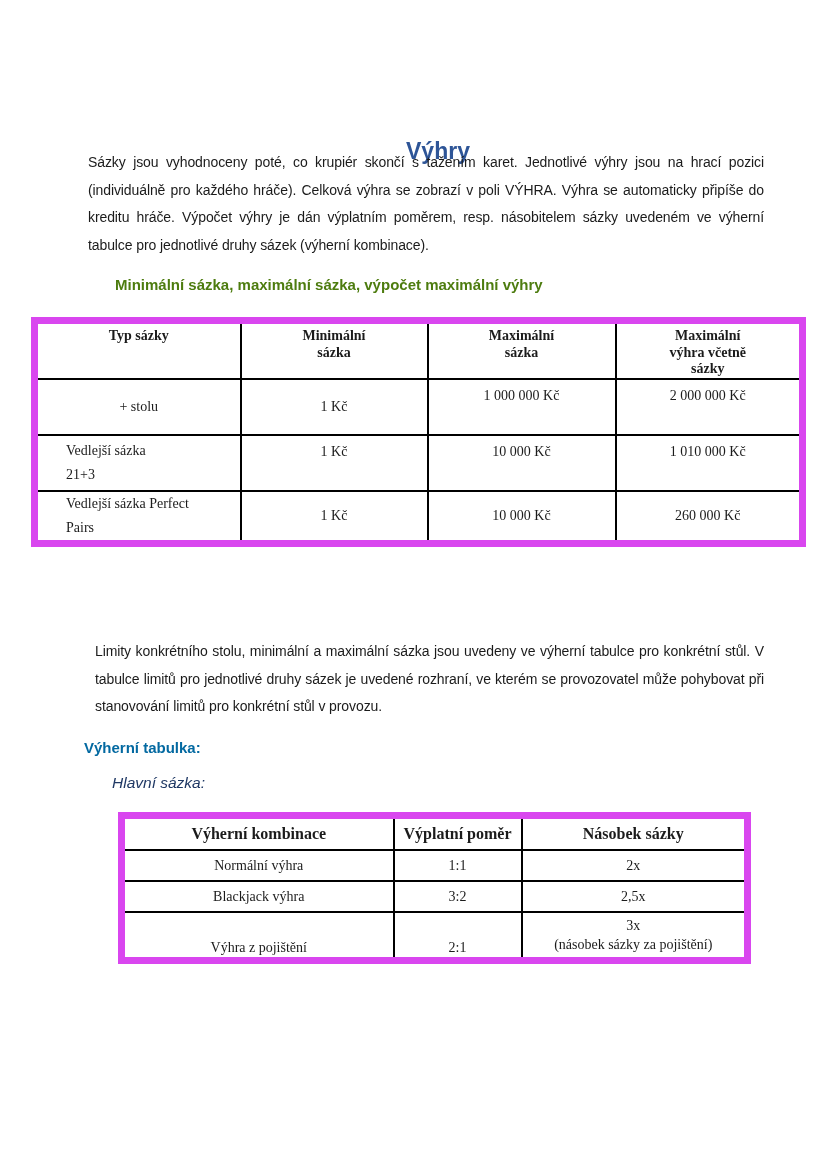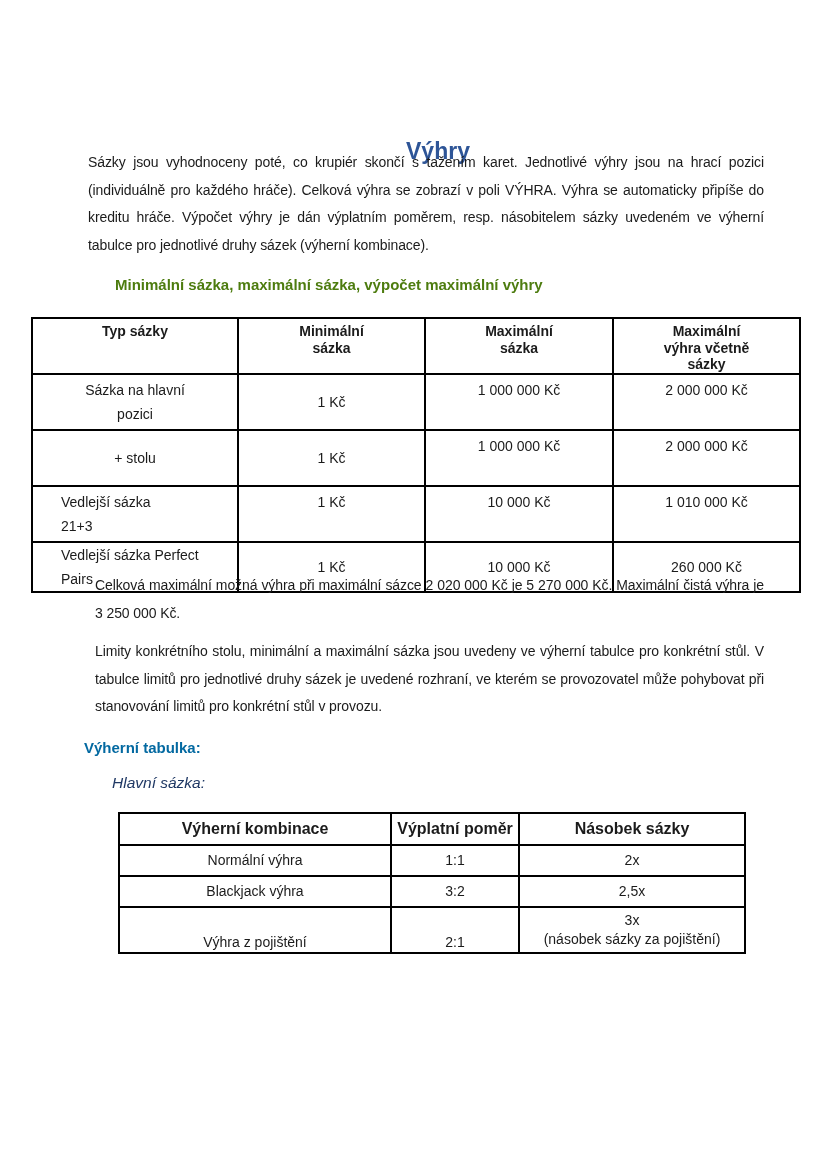--- a/index.html
+++ b/index.html
@@ -55,21 +55,22 @@
     font-size: 15.5px;
     font-weight: normal;
     font-style: italic;
     color: #1F3864;
     text-align: center;
   }
   table {
     position: absolute;
     border-collapse: collapse;
     table-layout: fixed;
-    border: 2px solid #d946ef;
+    border: 7px solid #d946ef;
+    font-family: Liberation Serif, serif;
   }
   th, td {
     border: 2px solid #000;
     white-space: pre-line;
     overflow: hidden;
   }
   
   .t1 { left: 31px; top: 317px; width: 770px; }
   .t1 th {
     height: 49px;
@@ -137,27 +138,20 @@
 sázka</th>
         <th>Maximální
 sázka</th>
         <th>Maximální
 výhra včetně
 sázky</th>
       </tr>
     </thead>
     <tbody>
       <tr>
-        <td>Sázka na hlavní
-pozici</td>
-        <td>1 Kč</td>
-        <td class="vtop">1 000 000 Kč</td>
-        <td class="vtop">2 000 000 Kč</td>
-      </tr>
-      <tr>
         <td>+ stolu</td>
         <td>1 Kč</td>
         <td class="vtop">1 000 000 Kč</td>
         <td class="vtop">2 000 000 Kč</td>
       </tr>
       <tr>
         <td class="left">Vedlejší sázka
 21+3</td>
         <td class="vtop">1 Kč</td>
         <td class="vtop">10 000 Kč</td>
@@ -166,21 +160,20 @@
       <tr>
         <td class="left">Vedlejší sázka Perfect
 Pairs</td>
         <td>1 Kč</td>
         <td>10 000 Kč</td>
         <td>260 000 Kč</td>
       </tr>
     </tbody>
   </table>
 
-  <p class="para p-maxwin">Celková maximální možná výhra při maximální sázce 2 020 000 Kč je 5 270 000 Kč. Maximální čistá výhra je 3 250 000 Kč.</p>
 
   <p class="para p-limits">Limity konkrétního stolu, minimální a maximální sázka jsou uvedeny ve výherní tabulce pro konkrétní stůl. V tabulce limitů pro jednotlivé druhy sázek je uvedené rozhraní, ve kterém se provozovatel může pohybovat při stanovování limitů pro konkrétní stůl v provozu.</p>
 
   <h3 class="blue-heading">Výherní tabulka:</h3>
 
   <h4 class="italic-heading">Hlavní sázka:</h4>
 
   <table class="t2">
     <colgroup>
       <col style="width:272px">

